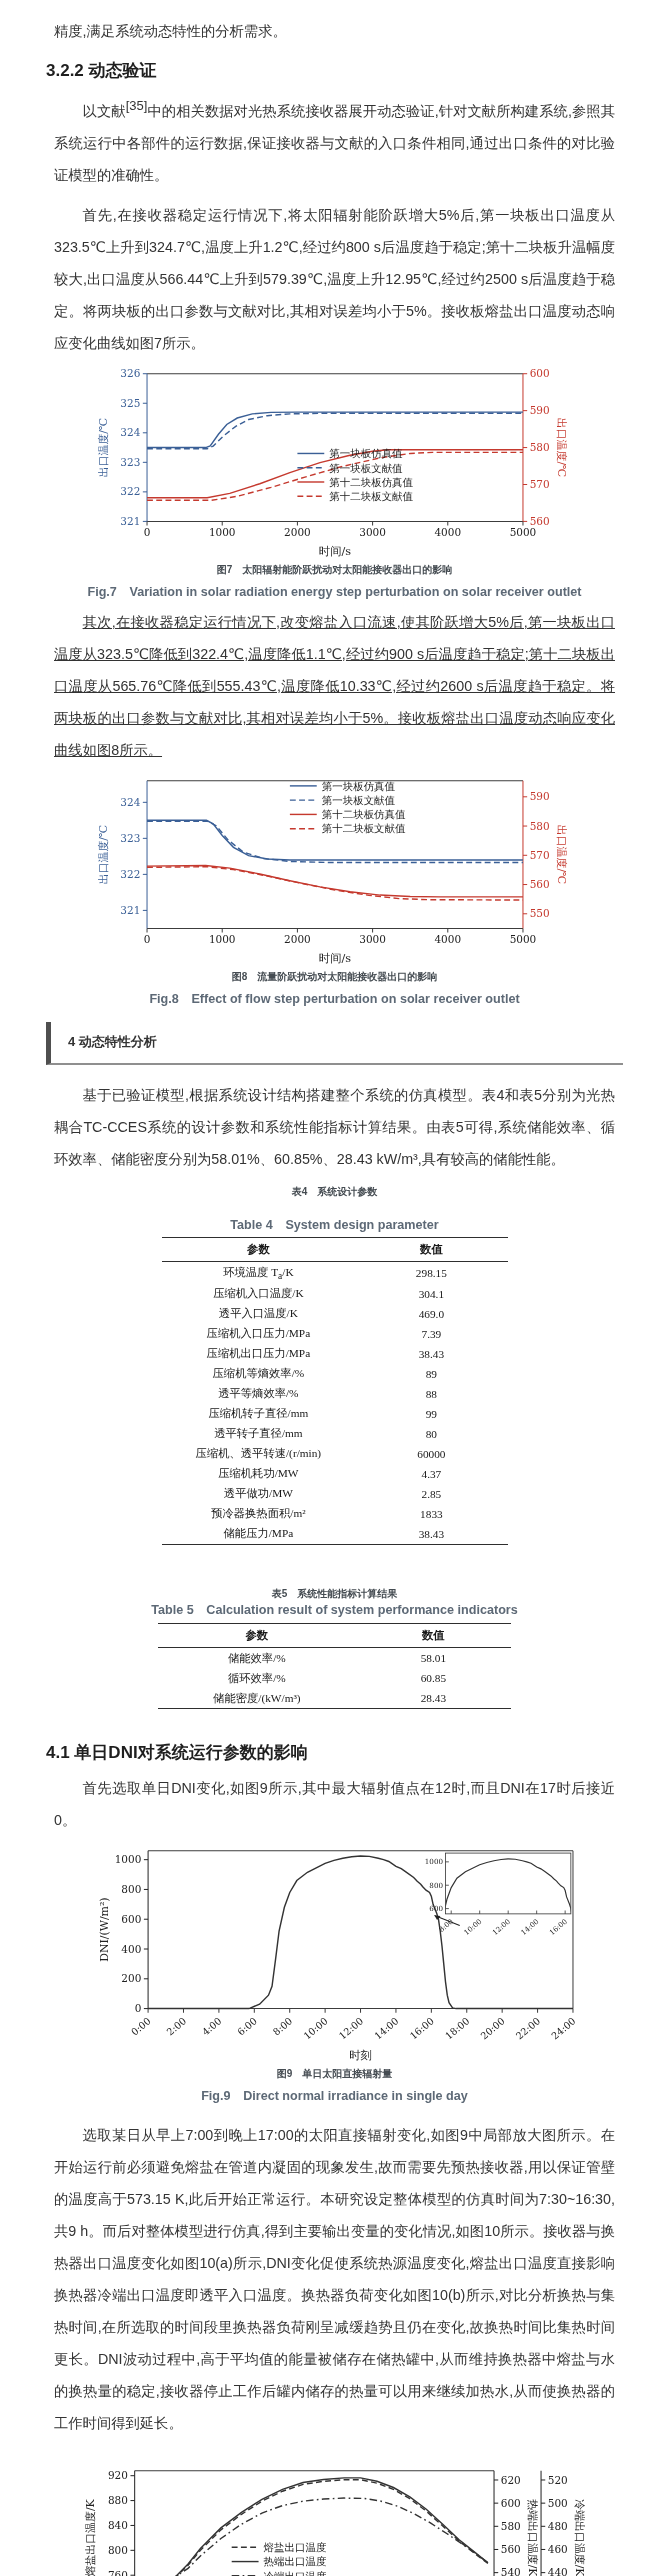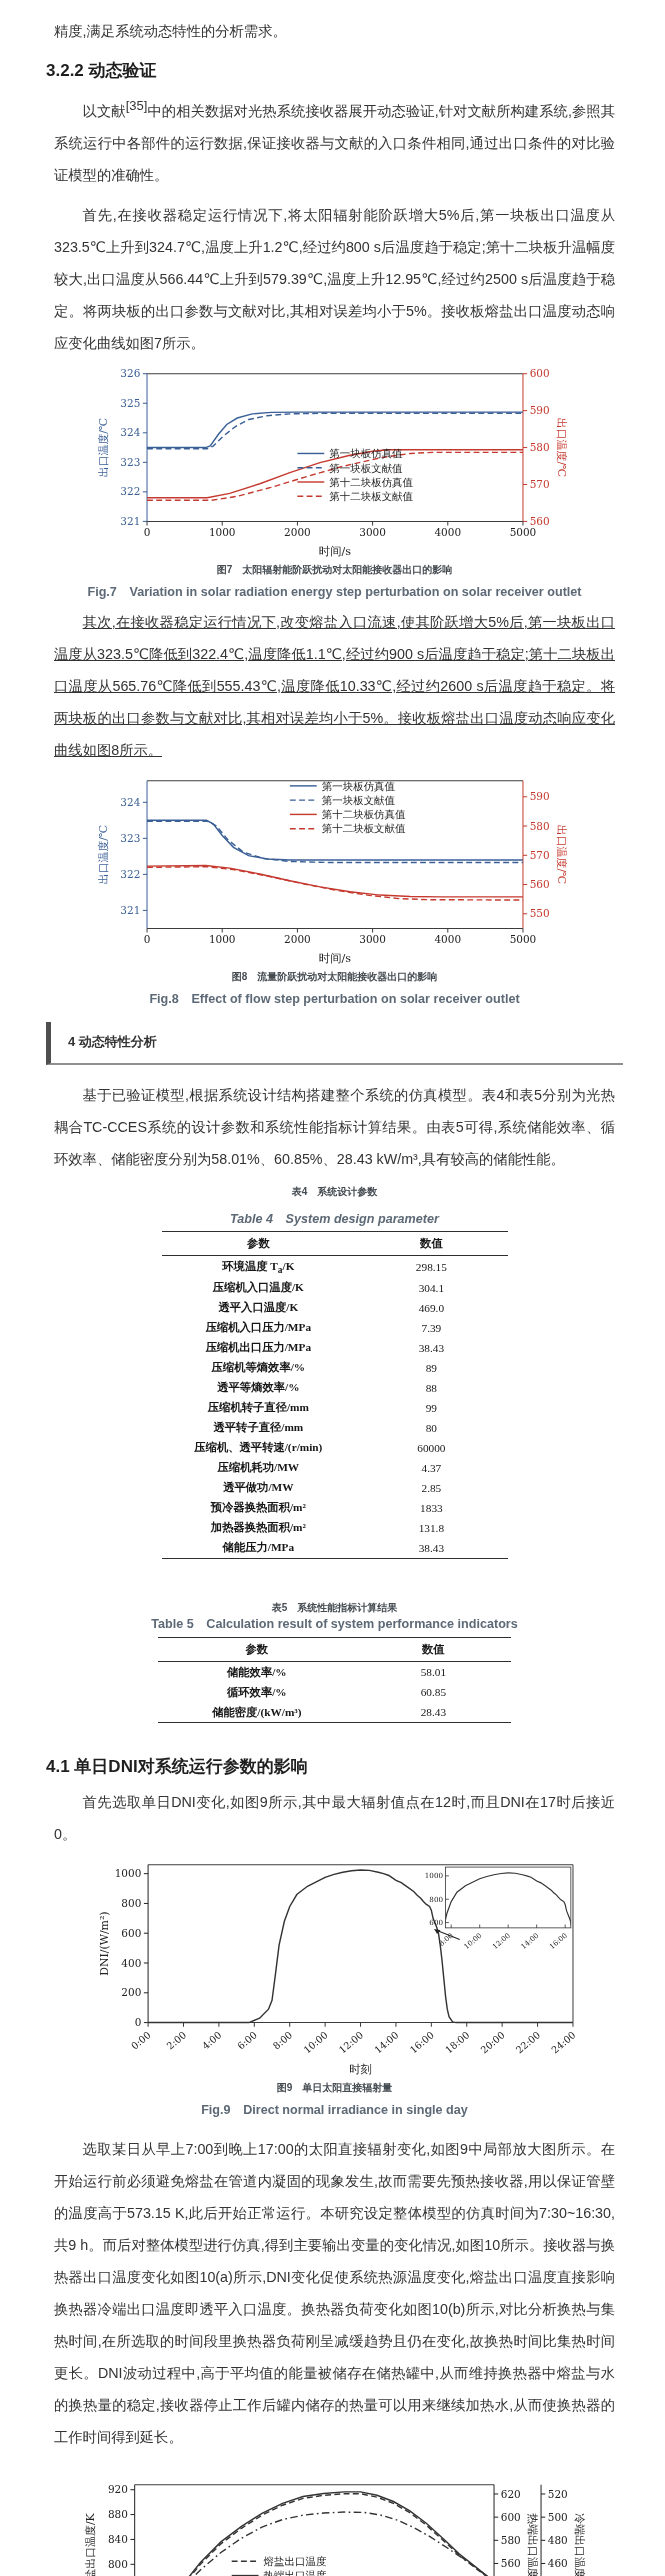--- a/index.html
+++ b/index.html
@@ -22,21 +22,21 @@
   .cap-en{font-size:12.6px;font-weight:bold;color:#5d6976;margin-top:7.6px;}
   .cap-sub{font-family:"Liberation Serif","DejaVu Serif",serif;font-size:12.6px;color:#161616;margin-top:1.7px;}
   .tblwrap{text-align:center;margin-top:10px;}
   .paper-table{
     border-collapse:collapse;margin:3.4px auto 0;width:346px;
     font-family:"Liberation Serif","DejaVu Serif",serif;font-size:11.3px;color:#171717;
     border-top:1.7px solid #2e2e2e;border-bottom:1.7px solid #2e2e2e;
   }
   .paper-table th{border-bottom:1.3px solid #2e2e2e;font-weight:bold;padding:4.2px 0;text-align:center;}
   .paper-table td{padding:2.5px 0;text-align:center;}
-  .paper-table td.param{width:56%;font-weight:bold;}
+  .paper-table td.param{width:56%;}
   .paper-table td.val{width:44%;}
   .spacer-t5{margin-top:42px;}
   svg text{font-family:"DejaVu Serif","Liberation Serif",serif;}
 </style>
 </head>
 <body>
 
 <div class="page">
 
   <p class="body noindent">精度,满足系统动态特性的分析需求。</p>
@@ -164,21 +164,21 @@
     <div class="cap-cn">图8　流量阶跃扰动对太阳能接收器出口的影响</div>
     <div class="cap-en">Fig.8　Effect of flow step perturbation on solar receiver outlet</div>
   </div>
 
   <div class="section-box">4 动态特性分析</div>
 
   <p class="body" style="margin-top:13.4px;">基于已验证模型,根据系统设计结构搭建整个系统的仿真模型。表4和表5分别为光热耦合TC-CCES系统的设计参数和系统性能指标计算结果。由表5可得,系统储能效率、循环效率、储能密度分别为58.01%、60.85%、28.43 kW/m³,具有较高的储能性能。</p>
 
   <div class="tblwrap">
     <div class="cap-cn">表4　系统设计参数</div>
-    <div class="cap-en" style="margin-top:12px;font-style:italic;">Table 4　System design parameter</div>
+    <div class="cap-en" style="margin-top:18px;">Table 4　System design parameter</div>
     <table class="paper-table">
       <thead>
         <tr>
           <th>参数</th>
           <th>数值</th>
         </tr>
       </thead>
       <tbody>
           <tr>
             <td class="param">环境温度 T<sub>a</sub>/K</td>
@@ -224,24 +224,20 @@
             <td class="param">压缩机耗功/MW</td>
             <td class="val">4.37</td>
           </tr>
           <tr>
             <td class="param">透平做功/MW</td>
             <td class="val">2.85</td>
           </tr>
           <tr>
             <td class="param">预冷器换热面积/m²</td>
             <td class="val">1833</td>
-          </tr>
-          <tr>
-            <td class="param">加热器换热面积/m²</td>
-            <td class="val">131.8</td>
           </tr>
           <tr>
             <td class="param">储能压力/MPa</td>
             <td class="val">38.43</td>
           </tr>
         </tbody>
     </table>
   </div>
 
   <div class="tblwrap spacer-t5">

